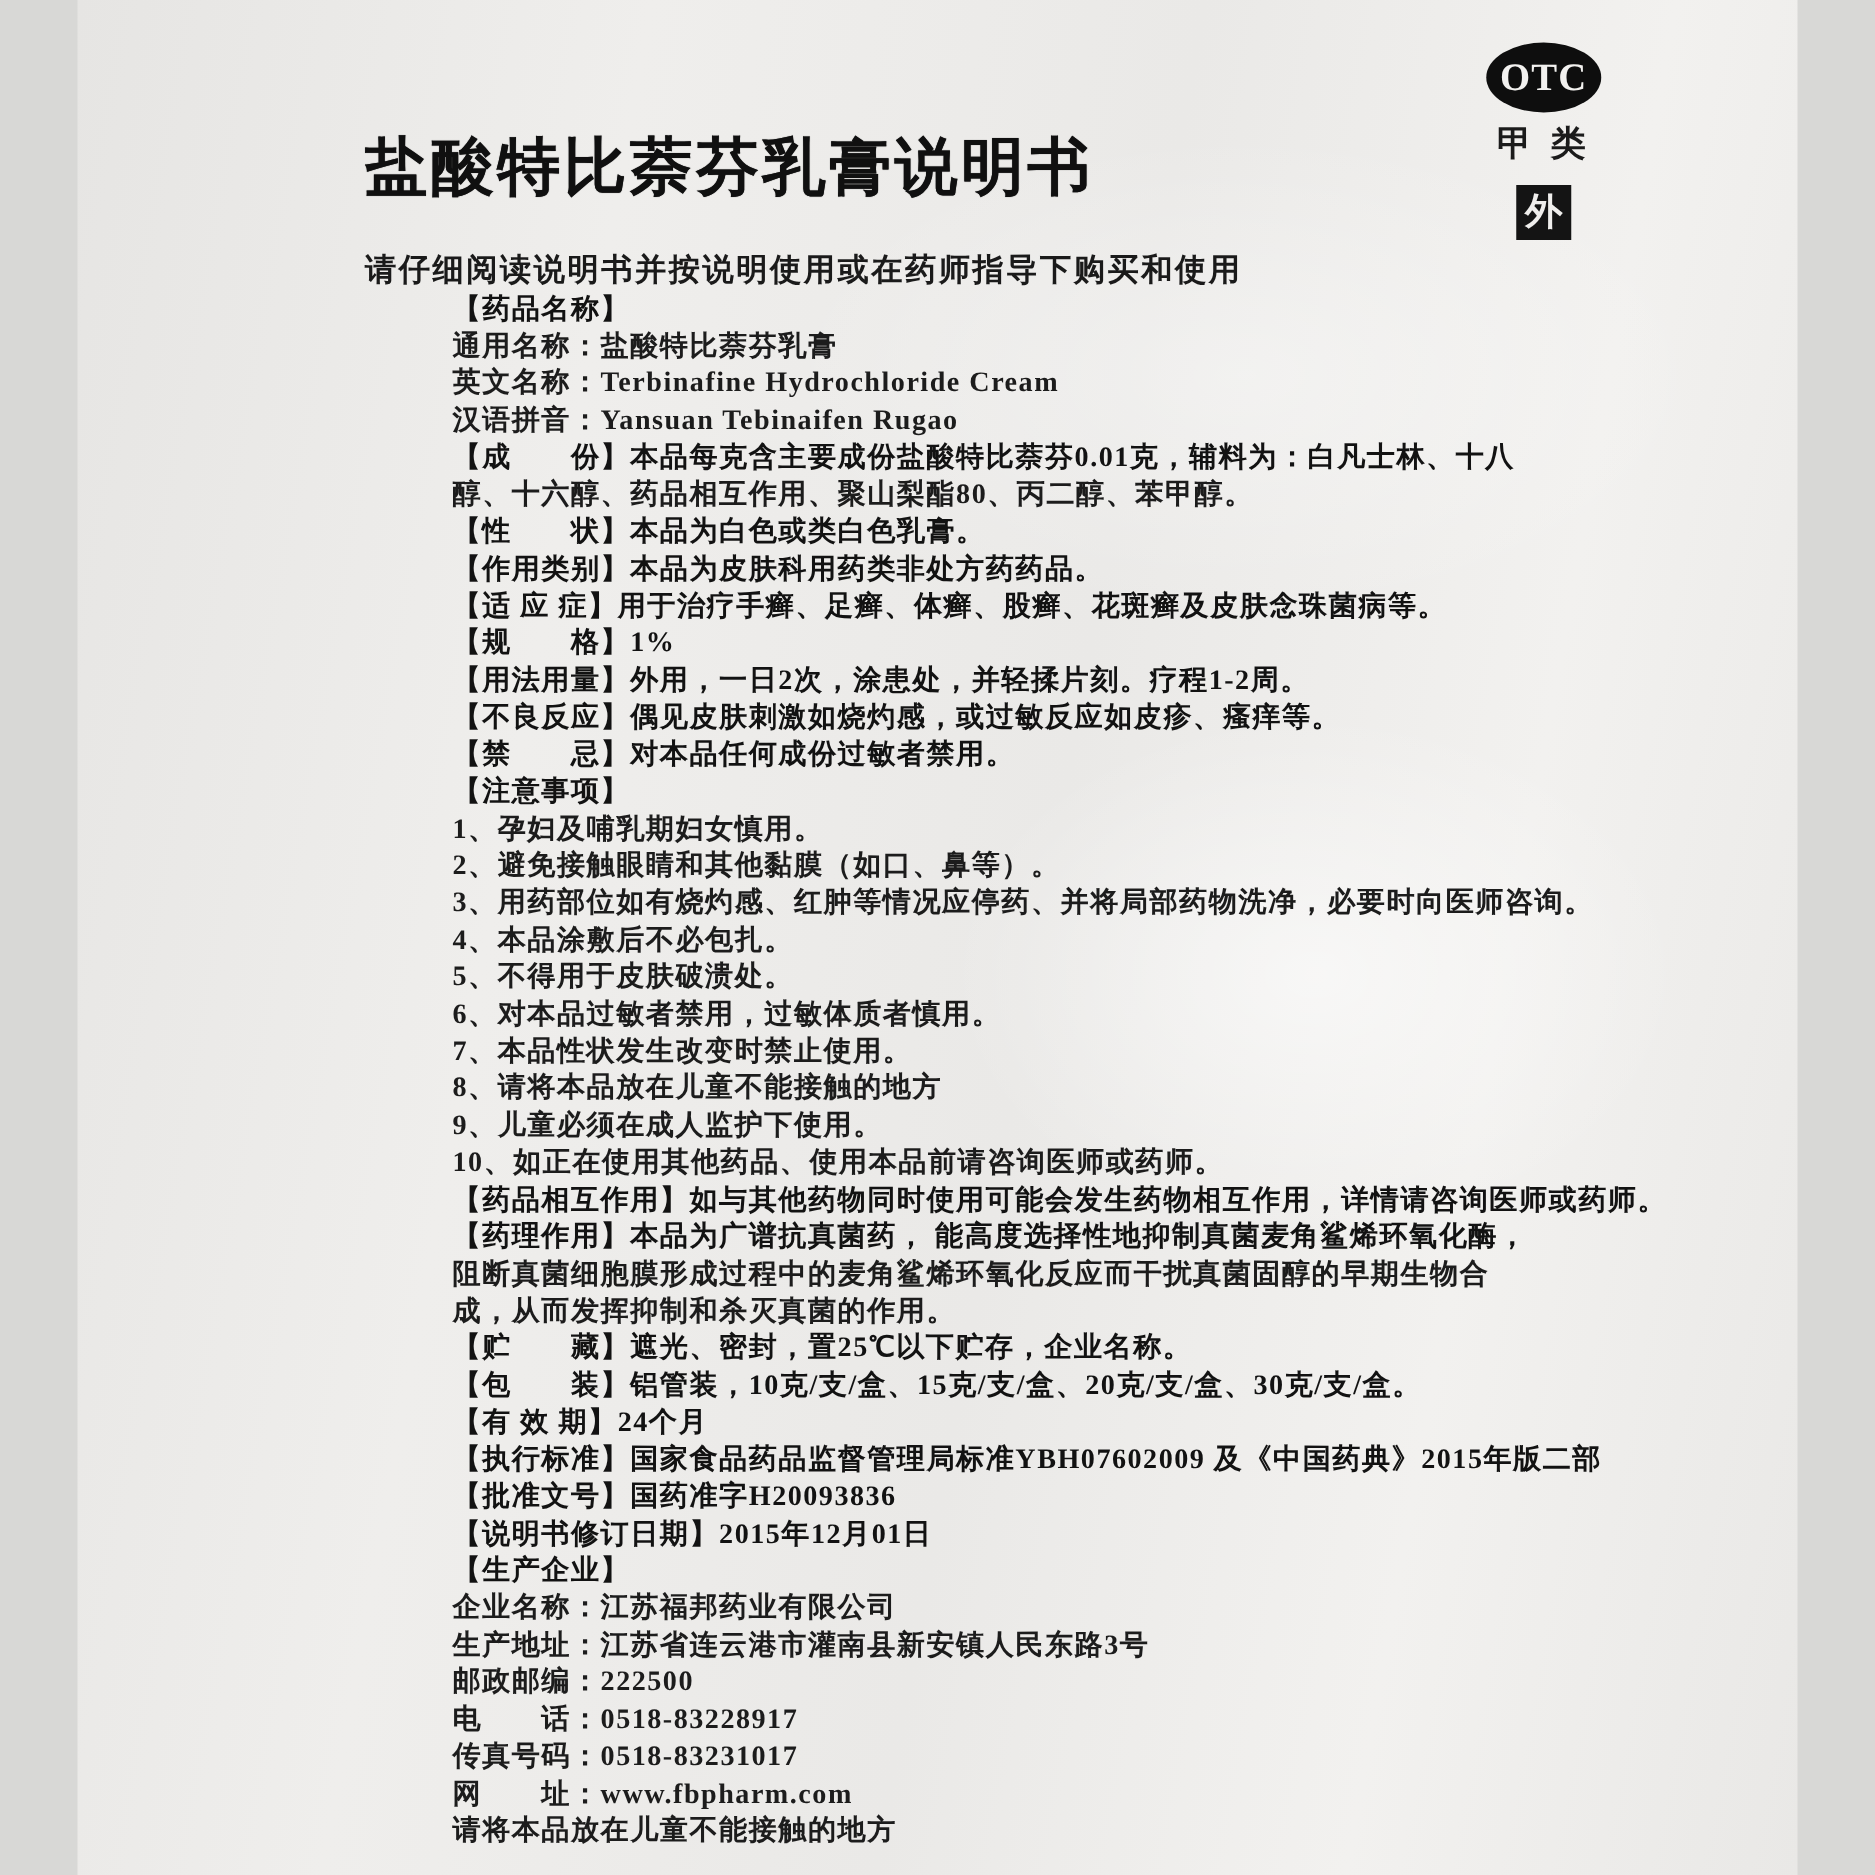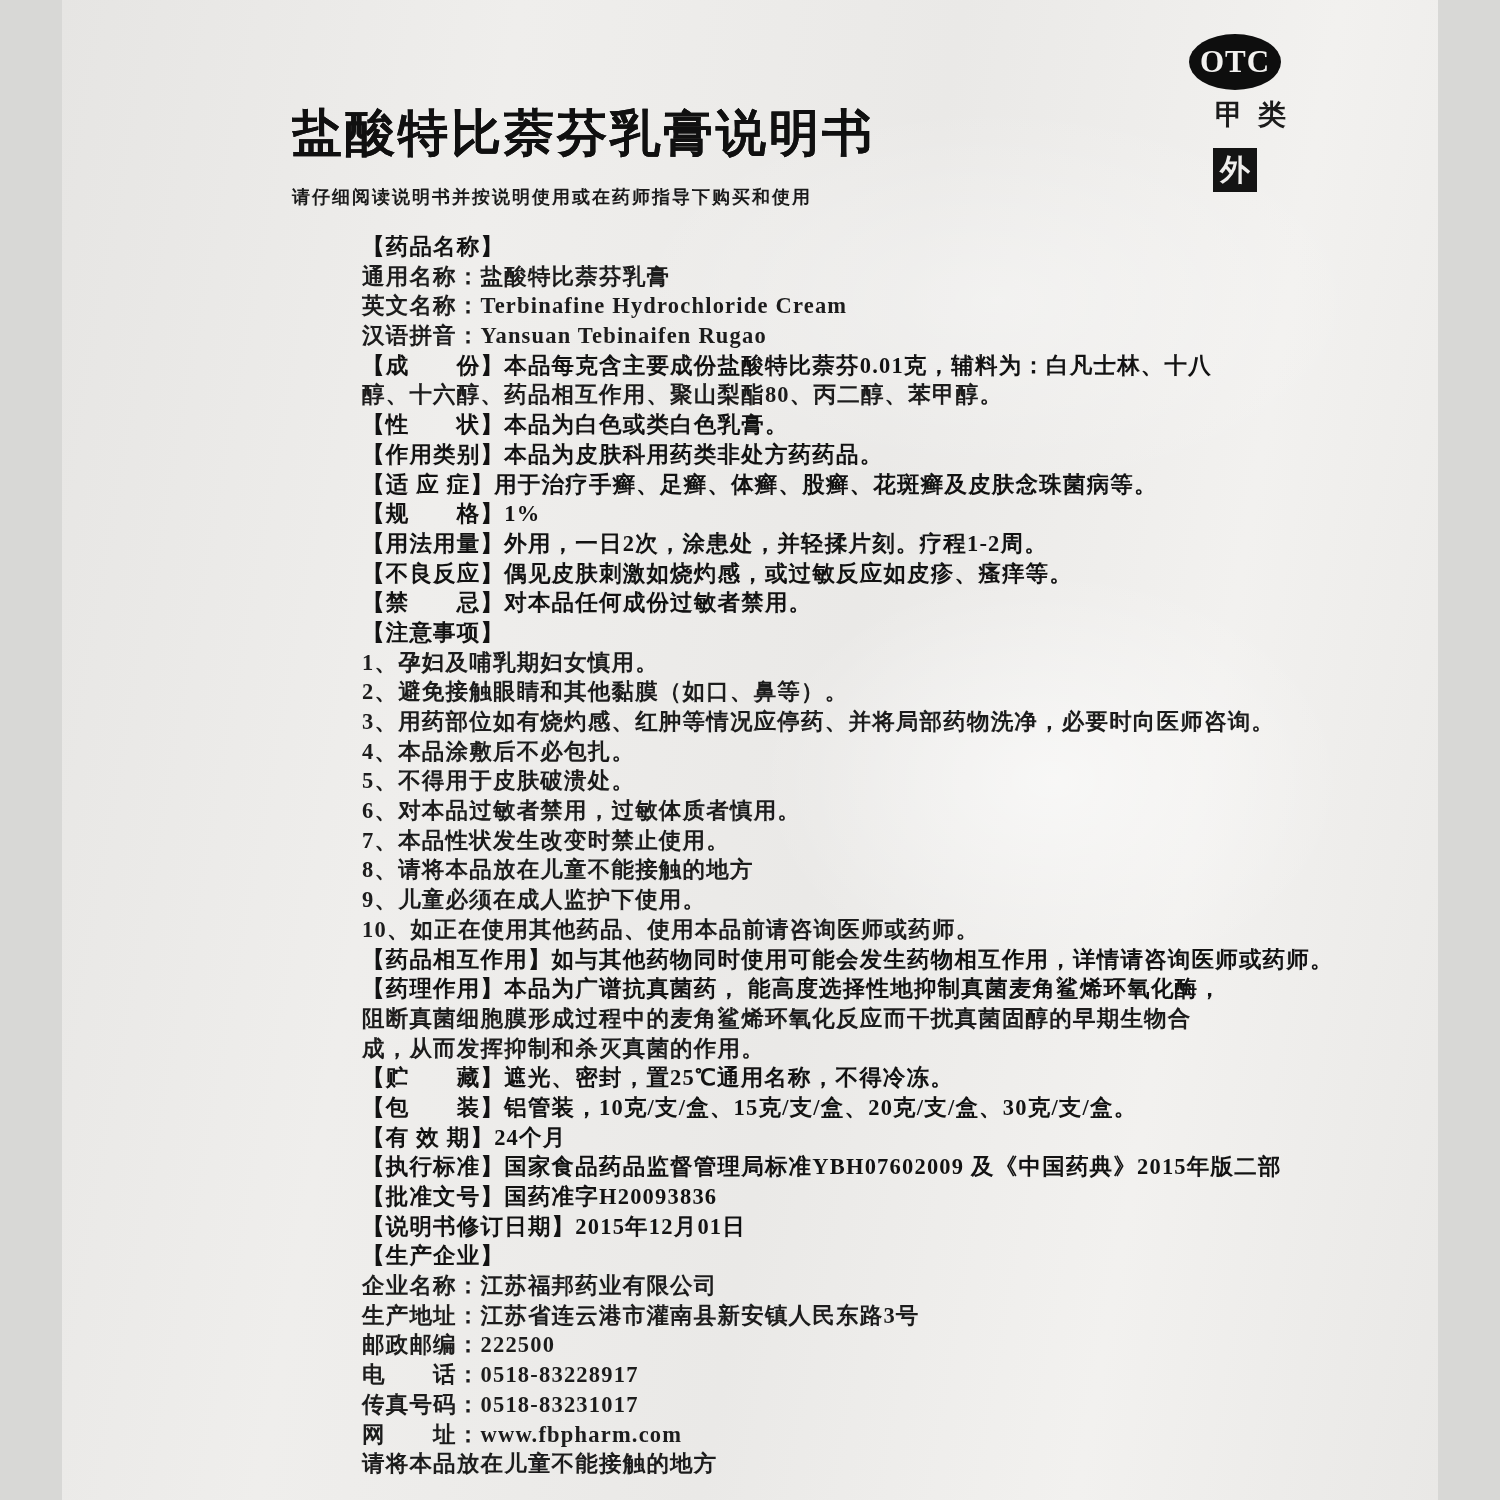--- a/index.html
+++ b/index.html
@@ -16,34 +16,34 @@
       linear-gradient(100deg,#e6e5e3 0%,#efeeec 28%,#eae9e7 55%,#f2f1ef 78%,#e9e8e6 100%);
   }
   
   .otc-block{position:absolute;left:1118px;top:34px;width:110px;text-align:center;}
   .otc-oval{
     width:92px;height:56px;margin:0 auto;
     background:#0e0e0e;border-radius:50%;
     color:#f2f1ef;font-weight:700;font-size:31px;line-height:56px;
     letter-spacing:1px;font-family:"Liberation Serif",serif;
   }
-  .otc-class{margin-top:6px;font-size:28px;font-weight:700;letter-spacing:4px;color:#1b1b1b;text-align:right;}
+  .otc-class{margin-top:6px;font-size:28px;font-weight:700;letter-spacing:4px;color:#1b1b1b;}
   .ext-box{
     width:44px;height:44px;margin:14px auto 0;
     background:#141414;color:#efeeec;
     font-size:30px;font-weight:700;line-height:44px;
   }
   
   .header{position:absolute;left:230px;top:100px;width:1010px;}
   .title{
     font-size:50px;font-weight:700;letter-spacing:3px;color:#101010;
     text-shadow:0 0 .6px #101010;
   }
   .subtitle{
-    margin-top:18px;font-size:18px;font-weight:700;letter-spacing:2px;color:#1a1a1a;
+    margin-top:32px;font-size:25px;font-weight:700;letter-spacing:2px;color:#1a1a1a;
   }
   
   .body{position:absolute;left:300px;top:232px;width:990px;}
   .line{
     white-space:pre;
     font-size:22.5px;
     line-height:29.7px;
     height:29.7px;
     font-weight:600;
     letter-spacing:1.2px;
@@ -90,21 +90,21 @@
       <div class="line">5、不得用于皮肤破溃处。</div>
       <div class="line">6、对本品过敏者禁用，过敏体质者慎用。</div>
       <div class="line">7、本品性状发生改变时禁止使用。</div>
       <div class="line">8、请将本品放在儿童不能接触的地方</div>
       <div class="line">9、儿童必须在成人监护下使用。</div>
       <div class="line">10、如正在使用其他药品、使用本品前请咨询医师或药师。</div>
       <div class="line hdr">【药品相互作用】如与其他药物同时使用可能会发生药物相互作用，详情请咨询医师或药师。</div>
       <div class="line hdr">【药理作用】本品为广谱抗真菌药， 能高度选择性地抑制真菌麦角鲨烯环氧化酶，</div>
       <div class="line">阻断真菌细胞膜形成过程中的麦角鲨烯环氧化反应而干扰真菌固醇的早期生物合</div>
       <div class="line">成，从而发挥抑制和杀灭真菌的作用。</div>
-      <div class="line hdr">【贮　　藏】遮光、密封，置25℃通用名称，不得冷冻。</div>
+      <div class="line hdr">【贮　　藏】遮光、密封，置25℃以下贮存，企业名称。</div>
       <div class="line hdr">【包　　装】铝管装，10克/支/盒、15克/支/盒、20克/支/盒、30克/支/盒。</div>
       <div class="line hdr">【有 效 期】24个月</div>
       <div class="line hdr">【执行标准】国家食品药品监督管理局标准YBH07602009 及《中国药典》2015年版二部</div>
       <div class="line hdr">【批准文号】国药准字H20093836</div>
       <div class="line hdr">【说明书修订日期】2015年12月01日</div>
       <div class="line hdr">【生产企业】</div>
       <div class="line">企业名称：江苏福邦药业有限公司</div>
       <div class="line">生产地址：江苏省连云港市灌南县新安镇人民东路3号</div>
       <div class="line">邮政邮编：222500</div>
       <div class="line">电　　话：0518-83228917</div>

